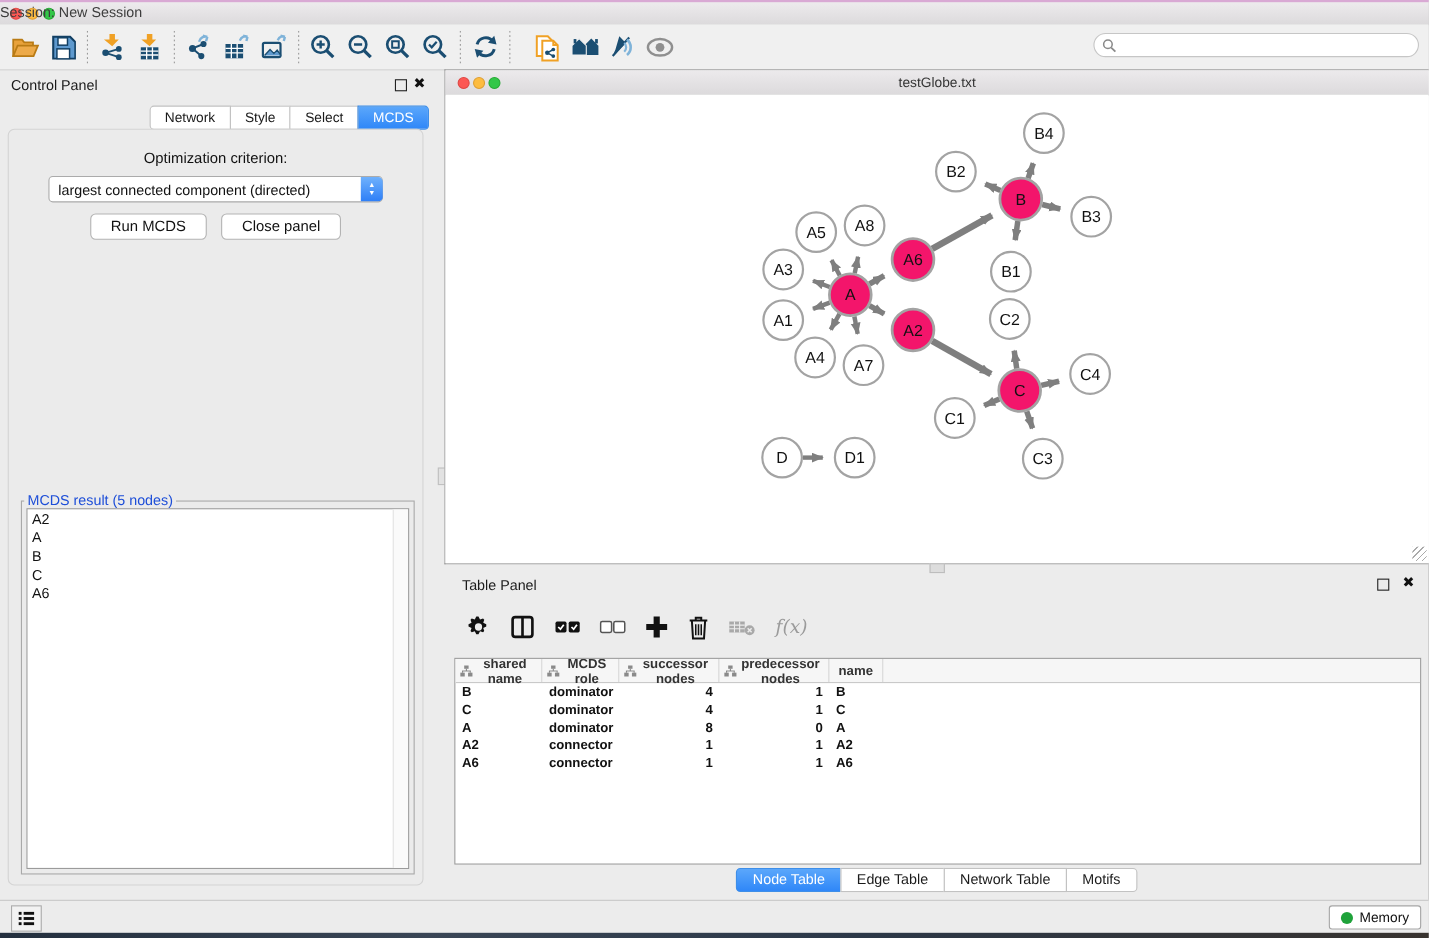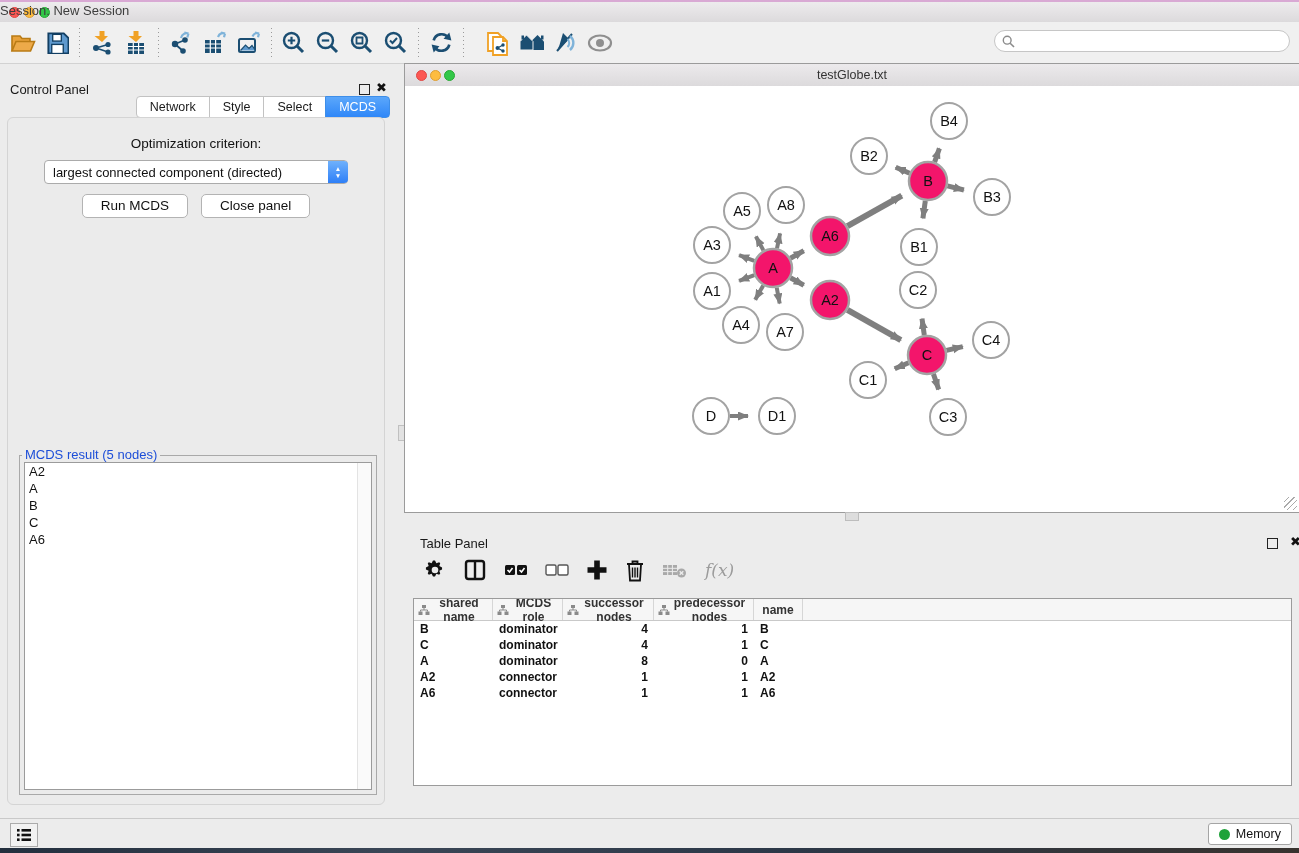--- a/index.html
+++ b/index.html
@@ -18,21 +18,21 @@
   .toolbar{position:absolute;left:0;top:22px;width:100%;height:41px;background:#F0F0F0;
            border-bottom:1px solid #D2D2D2;display:flex;align-items:center;}
   .tb-btn{width:34px;height:32px;display:flex;align-items:center;justify-content:center;flex:0 0 auto;}
   .tb-sep{width:1px;height:30px;flex:0 0 auto;margin:0 5px;
           background-image:linear-gradient(#9a9a9a 33%,transparent 0);background-size:1px 4px;}
   .search-wrap{position:absolute;right:9px;top:8px;width:296px;height:22px;background:#fff;
                border:1px solid #C6C6C6;border-radius:12px;display:flex;align-items:center;padding-left:7px;box-sizing:border-box;}
   .search-wrap input{border:none;outline:none;flex:1;font-size:12px;background:transparent;margin-left:4px;font-family:inherit;}
   
   .control-panel{position:absolute;left:0;top:63px;width:390px;height:755px;}
-  .panel-head{position:absolute;left:0;top:12px;width:100%;height:26px;padding-left:15px;}
+  .panel-head{position:absolute;left:0;top:0;width:100%;height:26px;}
   .panel-head .ph-title{position:absolute;left:10px;top:7px;font-size:13px;color:#1a1a1a;}
   .float-ico{position:absolute;width:9px;height:9px;border:1.5px solid #222;top:9px;}
   .close-ico{position:absolute;top:6px;font-size:13px;font-weight:bold;color:#111;line-height:14px;}
   .cp-tabs{position:absolute;left:0;top:33px;width:100%;display:flex;justify-content:flex-end;}
   .seg-tab{border:1px solid #C2C2C2;margin-left:-1px;background:#fff;color:#1a1a1a;
            font-size:12.5px;padding:3px 13px;line-height:14px;cursor:default;}
   .seg-tab:first-child{border-radius:4px 0 0 4px;margin-left:0;}
   .seg-tab:last-child{border-radius:0 4px 4px 0;}
   .seg-tab.active{background:linear-gradient(#5BA7FB,#2F87F8);border-color:#3E8EE8;color:#fff;}
   .cp-body{position:absolute;left:7px;right:5px;top:54px;bottom:13px;background:#EBEBEB;
@@ -596,20 +596,26 @@
           </div>
           <div class="tt-row">
             <div class="tt-td" style="width: 79px; text-align: left;">A6</div>
             <div class="tt-td" style="width: 70px; text-align: left;">connector</div>
             <div class="tt-td" style="width: 91px; text-align: right;">1</div>
             <div class="tt-td" style="width: 100px; text-align: right;">1</div>
             <div class="tt-td" style="width: 49px; text-align: left;">A6</div>
           </div>
         </div>
     </div>
+    <div class="tp-tabs">
+        <div class="seg-tab active">Node Table</div>
+        <div class="seg-tab">Edge Table</div>
+        <div class="seg-tab">Network Table</div>
+        <div class="seg-tab">Motifs</div>
+      </div>
   </div>
 
   <div class="statusbar">
     <div class="list-btn">
       <span>
           <svg width="16" height="14" viewBox="0 0 16 14">
             <rect x="1" y="1" width="2.6" height="2.6" fill="#111"></rect>
             <rect x="5.5" y="1" width="9.5" height="2.6" fill="#111"></rect>
             <rect x="1" y="5.7" width="2.6" height="2.6" fill="#111"></rect>
             <rect x="5.5" y="5.7" width="9.5" height="2.6" fill="#111"></rect>

